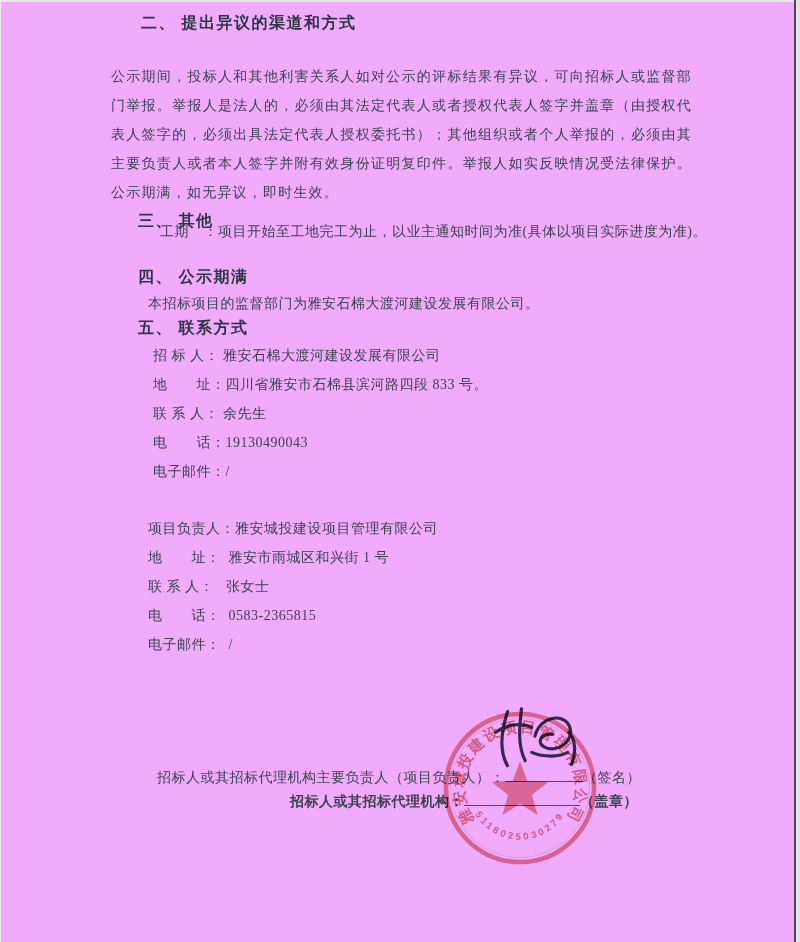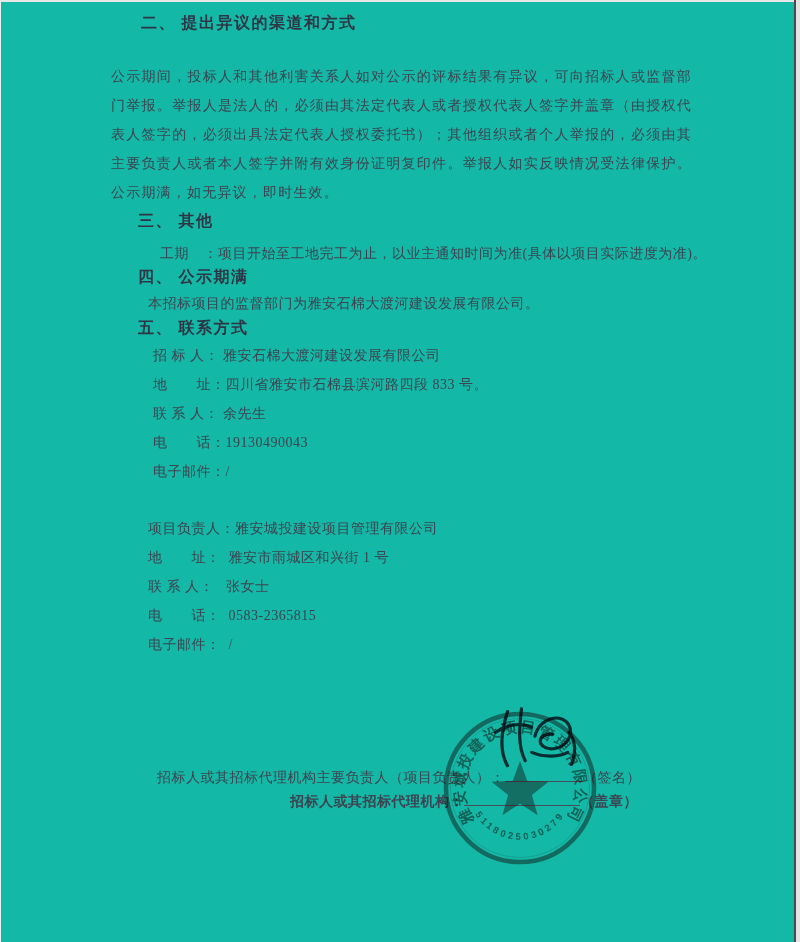--- a/index.html
+++ b/index.html
@@ -4,21 +4,21 @@
 <style>
   html,body{margin:0;padding:0;}
   body{
     width:800px;height:942px;
     background:#ffffff;
     font-family:"Liberation Serif","DejaVu Serif",serif;
     color:#3d4350;
     overflow:hidden;
     position:relative;
   }
-  .page{position:absolute;inset:0;background:#14b8a6;}
+  .page{position:absolute;inset:0;background:#f0abfc;}
   
   .edge-top{position:absolute;left:0;top:0;right:0;height:2px;background:#e6e6e6;}
   .edge-left{position:absolute;left:0;top:0;bottom:0;width:1px;background:#efefef;}
   .edge-right-line{position:absolute;right:4px;top:0;bottom:0;width:2px;background:#4a4a4a;}
   .edge-right-pad{position:absolute;right:0;top:0;bottom:0;width:4px;background:#e3e3e3;}
 
   .abs{position:absolute;white-space:nowrap;}
   .h{font-weight:bold;font-size:16px;color:#2e3545;letter-spacing:1.5px;}
   .t{font-size:14px;letter-spacing:0.5px;}
   .para{
@@ -47,21 +47,21 @@
 </style>
 </head>
 <body>
 
 <div class="page">
 
   <div class="abs h" style="left:141px;top:13px;">二、 提出异议的渠道和方式</div>
   <div class="para">公示期间，投标人和其他利害关系人如对公示的评标结果有异议，可向招标人或监督部门举报。举报人是法人的，必须由其法定代表人或者授权代表人签字并盖章（由授权代表人签字的，必须出具法定代表人授权委托书）；其他组织或者个人举报的，必须由其主要负责人或者本人签字并附有效身份证明复印件。举报人如实反映情况受法律保护。公示期满，如无异议，即时生效。</div>
 
   <div class="abs h" style="left:138px;top:211px;">三、 其他</div>
-  <div class="abs t" style="left:160px;top:245px;text-align:center;">工期　：项目开始至工地完工为止，以业主通知时间为准(具体以项目实际进度为准)。</div>
+  <div class="abs t" style="left:160px;top:223px;text-align:center;">工期　：项目开始至工地完工为止，以业主通知时间为准(具体以项目实际进度为准)。</div>
 
   <div class="abs h" style="left:138px;top:267px;">四、 公示期满</div>
   <div class="abs t" style="left:148px;top:295px;">本招标项目的监督部门为雅安石棉大渡河建设发展有限公司。</div>
 
   <div class="abs h" style="left:138px;top:318px;">五、 联系方式</div>
 
   <div class="contact" style="left:153px;top:347px;">
     <div class="row">
       <span class="label">招 标 人：</span><span class="value">雅安石棉大渡河建设发展有限公司</span>
     </div>

